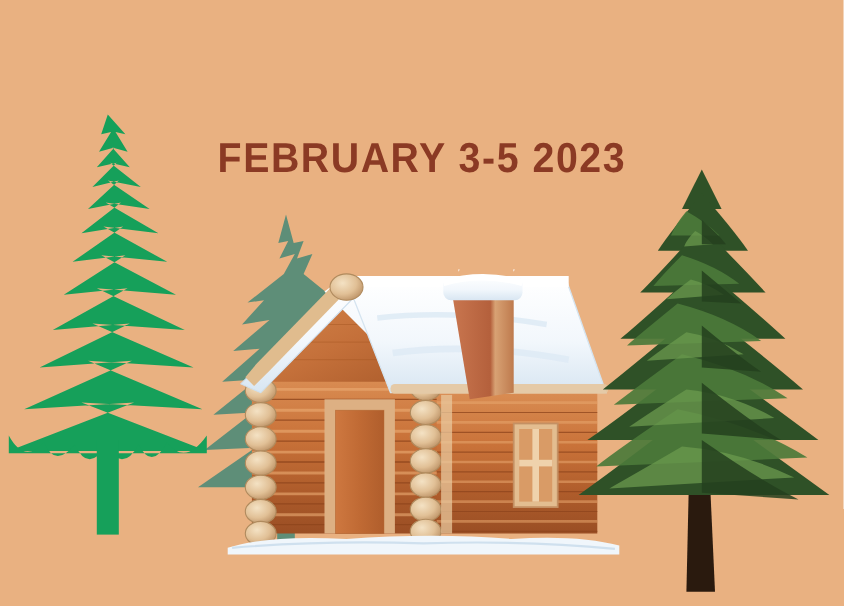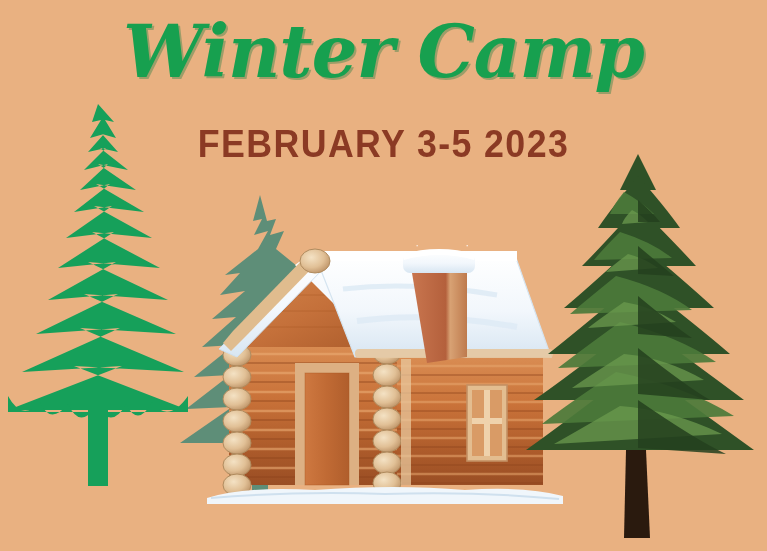--- a/index.html
+++ b/index.html
@@ -321,16 +321,15 @@
       <g fill="#24401E" opacity="0.85">
         <path d="M118 50 Q132 62 140 72 L118 72 Z"></path>
         <path d="M118 96 Q142 116 154 126 L118 124 Z"></path>
         <path d="M118 146 Q154 176 172 188 L118 184 Z"></path>
         <path d="M118 198 Q166 236 190 250 L118 244 Z"></path>
         <path d="M118 250 Q176 290 206 304 L118 298 Z"></path>
       </g>
     </svg>
   </div>
 
-  <div id="title">Winter Camp</div>
   <div id="subtitle">FEBRUARY 3-5 2023</div>
 
 </div>
 
 </body></html>

